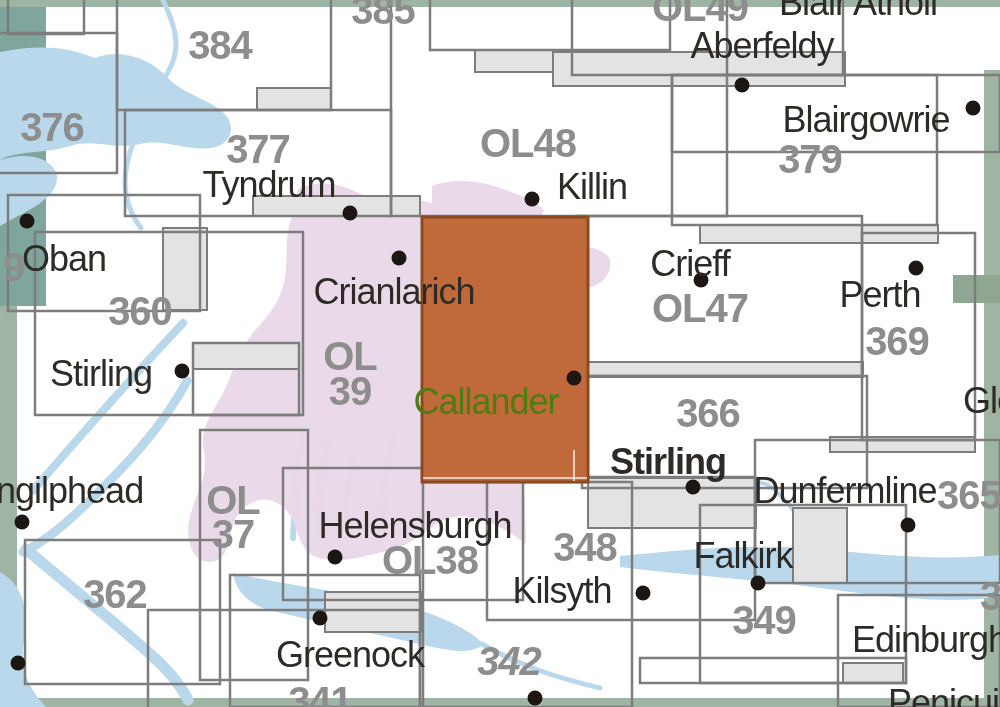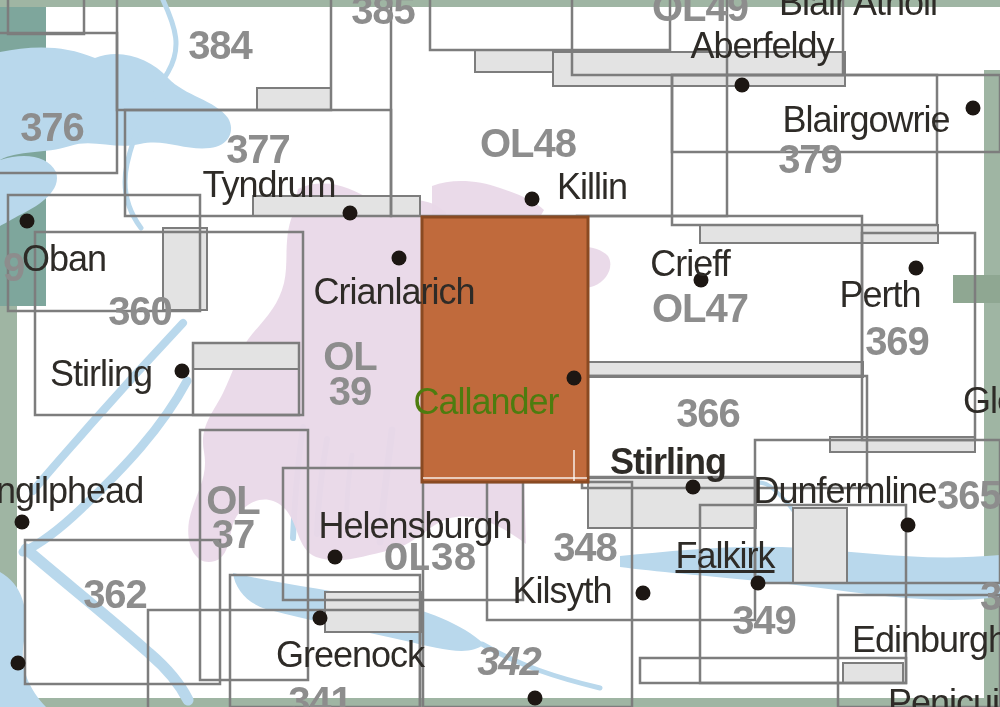--- a/index.html
+++ b/index.html
@@ -129,21 +129,21 @@
       <div class="lbl lbl-number anchor-center" style="left: 700px; top: 308px;">OL47</div>
       <div class="lbl lbl-number anchor-center" style="left: 897px; top: 341px;">369</div>
       <div class="lbl lbl-number anchor-center" style="left: 140px; top: 311px;">360</div>
       <div class="lbl lbl-number anchor-left" style="left: 3px; top: 267px;">9</div>
       <div class="lbl lbl-number anchor-center" style="left: 350px; top: 356px;">OL</div>
       <div class="lbl lbl-number anchor-center" style="left: 350px; top: 391px;">39</div>
       <div class="lbl lbl-number anchor-center" style="left: 708px; top: 413px;">366</div>
       <div class="lbl lbl-number anchor-left" style="left: 937px; top: 495px;">365</div>
       <div class="lbl lbl-number anchor-center" style="left: 233px; top: 500px;">OL</div>
       <div class="lbl lbl-number anchor-center" style="left: 233px; top: 534px;">37</div>
-      <div class="lbl lbl-number anchor-center" style="left: 430px; top: 560px; font-family: Liberation Mono, monospace;">OL38</div>
+      <div class="lbl lbl-number anchor-center" style="left: 430px; top: 560px;">OL38</div>
       <div class="lbl lbl-number anchor-center" style="left: 115px; top: 594px;">362</div>
       <div class="lbl lbl-number anchor-center" style="left: 585px; top: 547px;">348</div>
       <div class="lbl lbl-number anchor-center" style="left: 764px; top: 620px;">349</div>
       <div class="lbl lbl-number anchor-center" style="left: 509px; top: 661px; font-style: italic;">342</div>
       <div class="lbl lbl-number anchor-center" style="left: 320px; top: 701px;">341</div>
       <div class="lbl lbl-number anchor-left" style="left: 980px; top: 596px;">35</div>
       <div class="lbl lbl-place anchor-center" style="left: 858px; top: 3px;">Blair Atholl</div>
       <div class="lbl lbl-place anchor-center" style="left: 762px; top: 46px;">Aberfeldy</div>
       <div class="lbl lbl-place anchor-center" style="left: 866px; top: 120px;">Blairgowrie</div>
       <div class="lbl lbl-place anchor-center" style="left: 269px; top: 185px;">Tyndrum</div>
@@ -151,20 +151,20 @@
       <div class="lbl lbl-place anchor-center" style="left: 64px; top: 259px;">Oban</div>
       <div class="lbl lbl-place anchor-center" style="left: 690px; top: 264px;">Crieff</div>
       <div class="lbl lbl-place anchor-center" style="left: 880px; top: 295px;">Perth</div>
       <div class="lbl lbl-place anchor-center" style="left: 394px; top: 292px;">Crianlarich</div>
       <div class="lbl lbl-place anchor-center" style="left: 101px; top: 374px;">Stirling</div>
       <div class="lbl lbl-place anchor-center" style="left: 486px; top: 402px; color: #4d7c0f;">Callander</div>
       <div class="lbl lbl-place anchor-center" style="left: 668px; top: 462px; font-weight: bold;">Stirling</div>
       <div class="lbl lbl-place anchor-left" style="left: -4px; top: 491px;">ngilphead</div>
       <div class="lbl lbl-place anchor-center" style="left: 845px; top: 491px;">Dunfermline</div>
       <div class="lbl lbl-place anchor-center" style="left: 415px; top: 526px;">Helensburgh</div>
-      <div class="lbl lbl-place anchor-center" style="left: 725px; top: 556px; text-decoration: underline;">Falkirk</div>
+      <div class="lbl lbl-place anchor-center" style="left: 743px; top: 556px;">Falkirk</div>
       <div class="lbl lbl-place anchor-center" style="left: 562px; top: 591px;">Kilsyth</div>
       <div class="lbl lbl-place anchor-center" style="left: 350px; top: 655px;">Greenock</div>
       <div class="lbl lbl-place anchor-left" style="left: 852px; top: 640px;">Edinburgh</div>
       <div class="lbl lbl-place anchor-left" style="left: 888px; top: 703px;">Penicuik</div>
       <div class="lbl lbl-place anchor-left" style="left: 963px; top: 401px;">Gle</div>
     </div>
 </div>
 
 </body></html>

